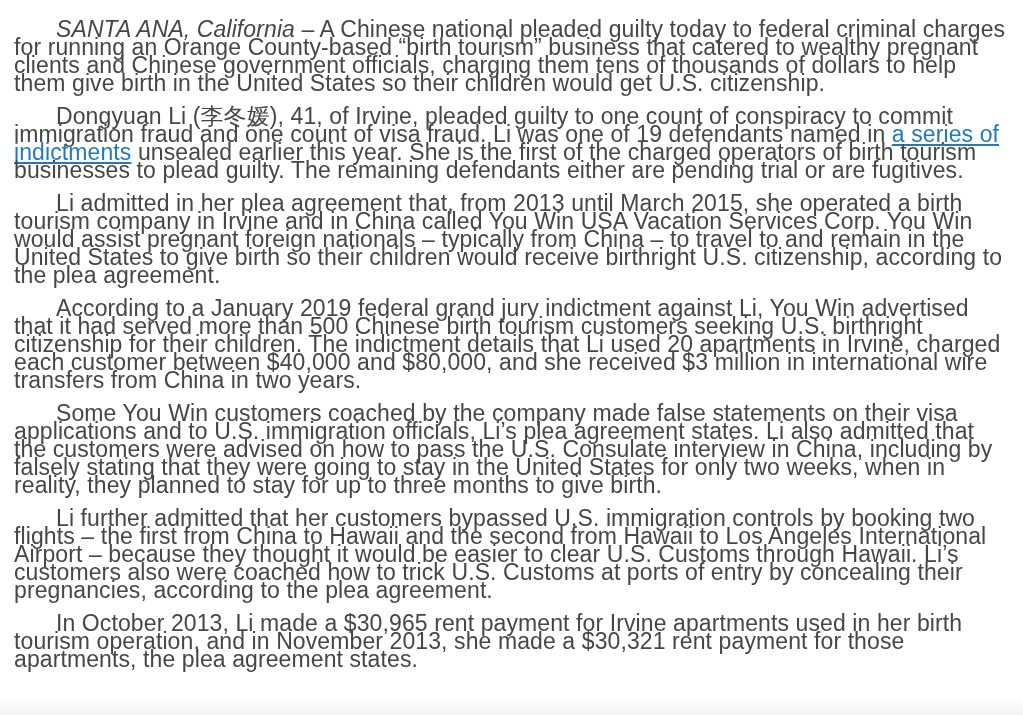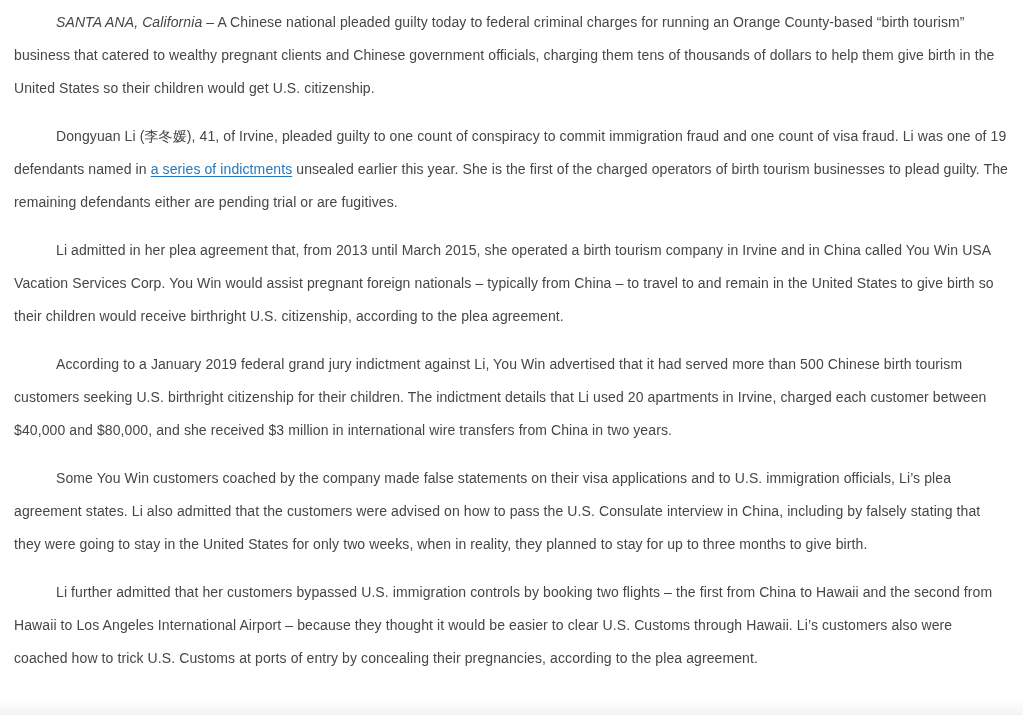--- a/index.html
+++ b/index.html
@@ -11,24 +11,24 @@
   html, body { margin: 0; padding: 0; }
   body {
     width: 1023px;
     height: 715px;
     background: var(--bg-color);
     overflow: hidden;
     position: relative;
     font-family: "Liberation Sans", "DejaVu Sans", sans-serif;
   }
   .article {
-    padding: 6px 15px 0 14px;
+    padding: 20px 15px 0 14px;
     color: var(--text-color);
-    font-size: 14px;
-    line-height: 33px;
+    font-size: 23px;
+    line-height: 18px;
     letter-spacing: 0.1px;
   }
   .article p {
     margin: 0 0 15px 0;
     text-indent: 42px;
   }
   .dateline {
     font-style: italic;
   }
   a.article-link {
@@ -55,16 +55,17 @@
   <p><span>Dongyuan Li (李冬媛), 41, of Irvine, pleaded guilty to one count of conspiracy to commit immigration fraud and one count of visa fraud. Li was one of 19 defendants named in </span><a class="article-link" href="#">a series of indictments</a><span> unsealed earlier this year. She is the first of the charged operators of birth tourism businesses to plead guilty. The remaining defendants either are pending trial or are fugitives.</span></p>
 
   <p>Li admitted in her plea agreement that, from 2013 until March 2015, she operated a birth tourism company in Irvine and in China called You Win USA Vacation Services Corp. You Win would assist pregnant foreign nationals – typically from China – to travel to and remain in the United States to give birth so their children would receive birthright U.S. citizenship, according to the plea agreement.</p>
 
   <p>According to a January 2019 federal grand jury indictment against Li, You Win advertised that it had served more than 500 Chinese birth tourism customers seeking U.S. birthright citizenship for their children. The indictment details that Li used 20 apartments in Irvine, charged each customer between $40,000 and $80,000, and she received $3 million in international wire transfers from China in two years.</p>
 
   <p>Some You Win customers coached by the company made false statements on their visa applications and to U.S. immigration officials, Li’s plea agreement states. Li also admitted that the customers were advised on how to pass the U.S. Consulate interview in China, including by falsely stating that they were going to stay in the United States for only two weeks, when in reality, they planned to stay for up to three months to give birth.</p>
 
   <p>Li further admitted that her customers bypassed U.S. immigration controls by booking two flights – the first from China to Hawaii and the second from Hawaii to Los Angeles International Airport – because they thought it would be easier to clear U.S. Customs through Hawaii. Li’s customers also were coached how to trick U.S. Customs at ports of entry by concealing their pregnancies, according to the plea agreement.</p>
 
+  <p>In October 2013, Li made a $30,965 rent payment for Irvine apartments used in her birth tourism operation, and in November 2013, she made a $30,321 rent payment for those apartments, the plea agreement states.</p>
 
 </div>
 
 <div class="footer-band"></div>
 
 </body></html>

